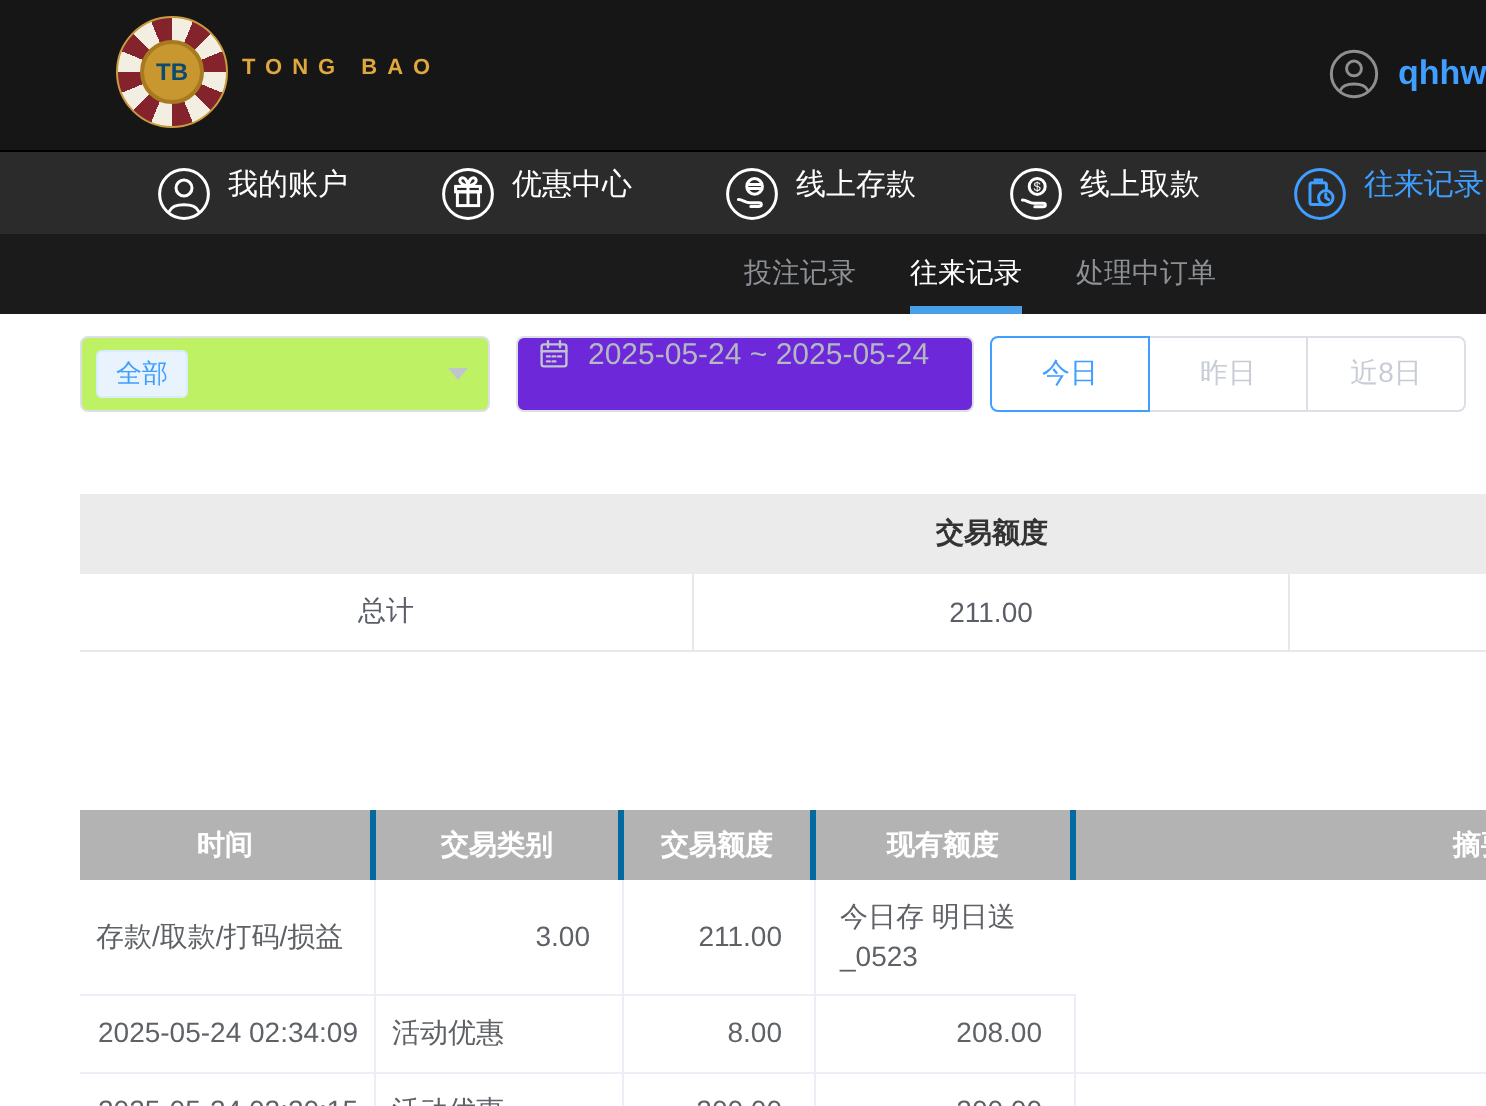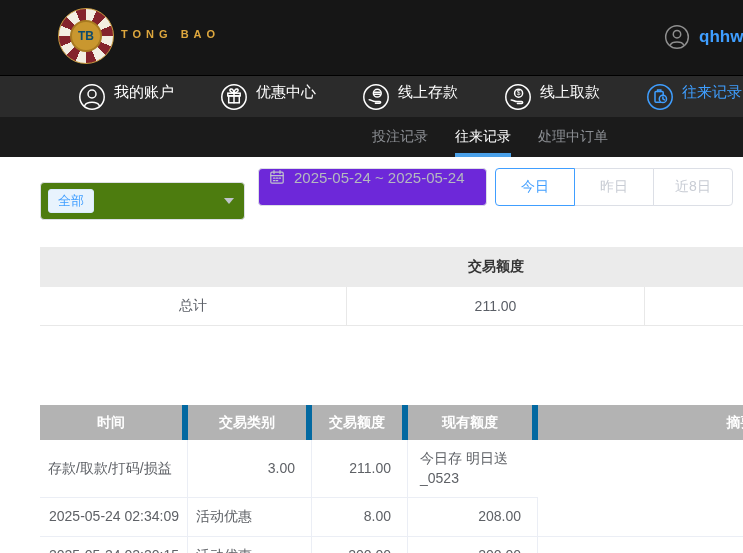--- a/index.html
+++ b/index.html
@@ -30,22 +30,22 @@
   .nav-item.active { color:#3f9eff; }
 
   
   .subnav { height:40px; background:#1b1b1b; display:flex; padding-left:372px; gap:27px; }
   .tab { position:relative; display:flex; align-items:center; color:#8d9095; font-size:14px; cursor:pointer; white-space:nowrap; }
   .tab.active { color:#fff; }
   .tab.active::after { content:""; position:absolute; left:0; right:0; bottom:0; height:4px; background:#4aa0e8; }
 
   
   .filters { position:relative; margin:11px 0 0 40px; height:38px; width:703px; }
-  .select { position:absolute; left:0; top:14px; width:205px; height:38px; border:1px solid #dcdfe6; border-radius:4px;
-          background:#4d7c0f; display:flex; align-items:center; padding:0 10px 0 7px; cursor:pointer; }
+  .select { position:absolute; left:0; top:0; width:205px; height:38px; border:1px solid #dcdfe6; border-radius:4px;
+          background:#bef264; display:flex; align-items:center; padding:0 10px 0 7px; cursor:pointer; }
   .select-tag { background:#e8f3fd; border:1px solid #d9ecff; color:#409eff; font-size:13px; border-radius:3px;
           padding:0 9px; height:24px; line-height:22px; }
   .select-caret { margin-left:auto; display:flex; }
   .datepicker { position:absolute; left:218px; top:0; width:229px; height:38px; border:1px solid #dcdfe6; border-radius:4px;
           background:#6d28d9; display:flex; align-items:flex-start; gap:9px; padding:0 10px; cursor:pointer; }
   .date-text { color:#b4b9bf; font-size:15px; white-space:nowrap; }
   .btn-group { position:absolute; left:455px; top:0; width:238px; height:38px; display:flex; }
   .qbtn { flex:1; height:38px; background:#fff; border:1px solid #dcdfe6; margin-left:-1px; font-size:14px;
           color:#c8ccd4; display:flex; align-items:center; justify-content:center; cursor:pointer; }
   .qbtn:first-child { margin-left:0; border-radius:4px 0 0 4px; }
@@ -60,21 +60,21 @@
   .sum-body { height:39px; background:#fff; border-bottom:1px solid #e8e8e8; }
   .cell { display:flex; align-items:center; justify-content:center; font-size:14px; color:#5a5e66; }
   .sum-body .cell { border-right:1px solid #e8e8e8; }
   .sum-body .cell:last-child { border-right:none; }
 
   
   .records { margin:79px 0 0 40px; width:903px; }
   .rt-grid { display:grid; grid-template-columns:148px 124px 96px 130px 405px; }
   .rt-head { background:#b3b3b3; }
   .rt-head .hcell { height:35px; display:flex; align-items:center; justify-content:center; color:#fff;
-          font-size:14px; font-weight:bold; border-right:6px solid #0369a1; }
+          font-size:14px; font-weight:bold; border-right:3px solid #0369a1; }
   .rt-head .hcell:last-child { border-right:none; }
   .rt-row { background:#fff; }
   .rt-cell { display:flex; align-items:center; font-size:14px; color:#5e6166; padding:9px 8px;
           border-bottom:1px solid #ebeef5; border-right:1px solid #ebeef5; line-height:1.4; }
   .rt-cell:last-child { border-right:none; }
   .c-time { padding-left:9px; white-space:nowrap; }
   .c-amount, .c-balance { justify-content:flex-end; padding-right:16px; }
   .c-summary { padding-left:12px; }
 
   svg { display:block; }

